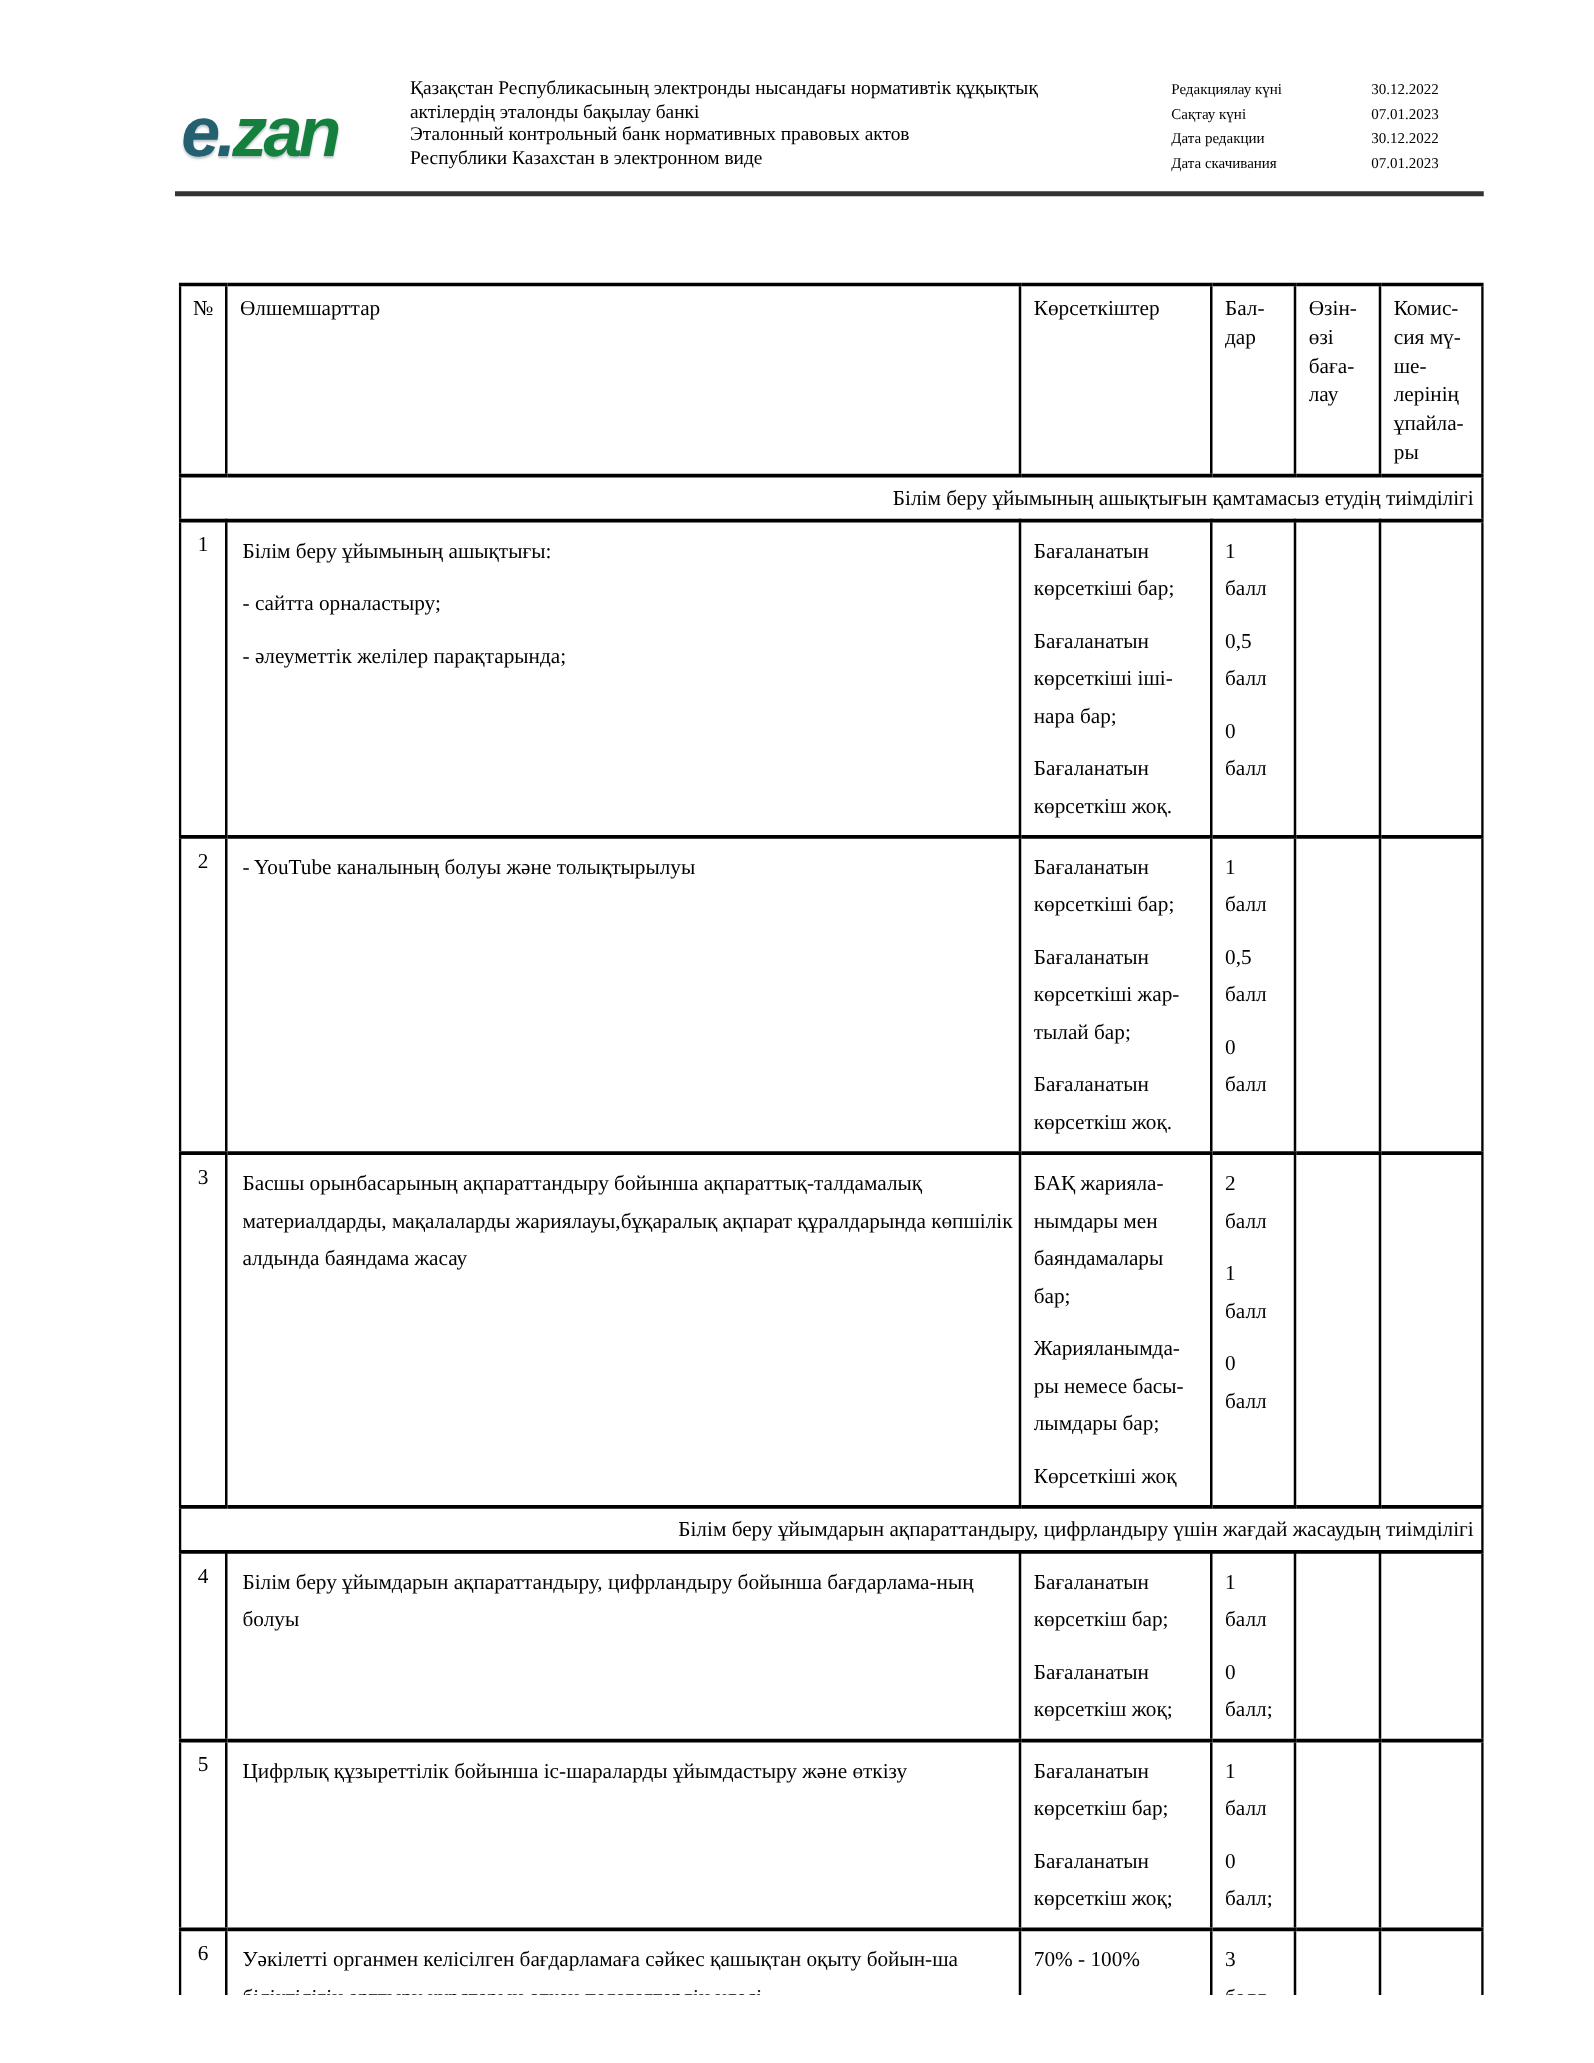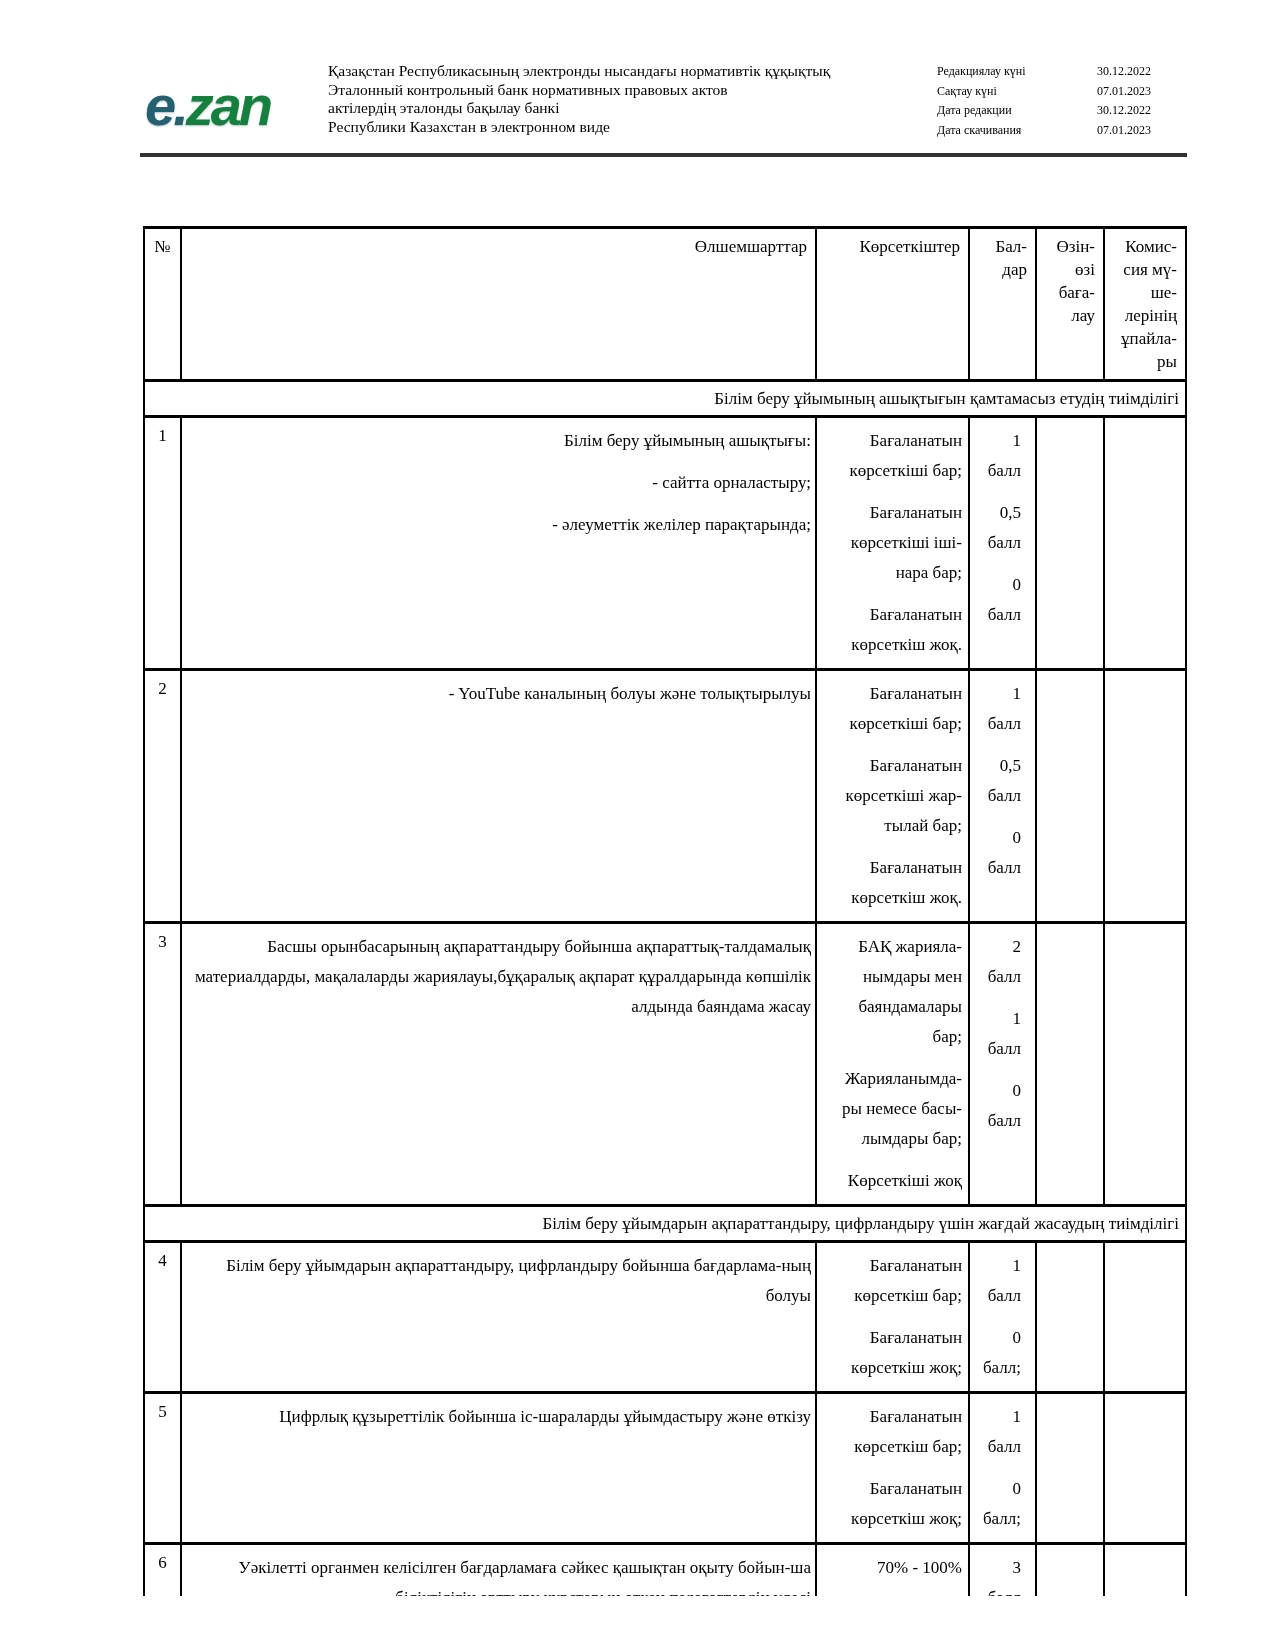--- a/index.html
+++ b/index.html
@@ -37,21 +37,21 @@
     position:absolute; left:143px; top:226px;
     width:1044px; height:1370px; overflow:hidden;
   }
   table {
     border-collapse:collapse; table-layout:fixed;
     width:1042px; font-size:17px;
   }
   td, th {
     border-left:2px solid #000; border-right:2px solid #000;
     border-top:3px solid #000; border-bottom:3px solid #000;
-    vertical-align:top; font-weight:normal; text-align:right;
+    vertical-align:top; font-weight:normal; text-align:left;
     overflow:hidden;
   }
   tr.h th { height:151px; padding:6px 8px 6px 10px; line-height:23px; }
   tr.h th.c-num { padding:6px 2px; }
   .c-num { text-align:center; padding:8px 2px; }
   .c-crit { padding:8px 4px 8px 12px; line-height:30px; }
   .c-ind  { padding:8px 6px 8px 10px;  line-height:30px; }
   .c-score{ padding:8px 14px 8px 10px; line-height:30px; }
   td p { margin:0 0 12px 0; }
   td p:last-child { margin-bottom:0; }
@@ -63,22 +63,22 @@
   tr.r5 { height:112px; }
   tr.r6 { height:212px; }
 </style>
 </head>
 <body>
 
 <div class="logo"><span class="lg1">e.</span><span class="lg2">zan</span></div>
 
 <div class="org">
   <div>Қазақстан Республикасының электронды нысандағы нормативтік құқықтық</div>
+  <div>актілердің эталонды бақылау банкі</div>
   <div>Эталонный контрольный банк нормативных правовых актов</div>
-  <div>актілердің эталонды бақылау банкі</div>
   <div>Республики Казахстан в электронном виде</div>
 </div>
 
 <div class="dates">
   <div class="drow">
       <span class="dl">Редакциялау күні</span>
       <span class="dv">30.12.2022</span>
     </div>
   <div class="drow">
       <span class="dl">Сақтау күні</span>

